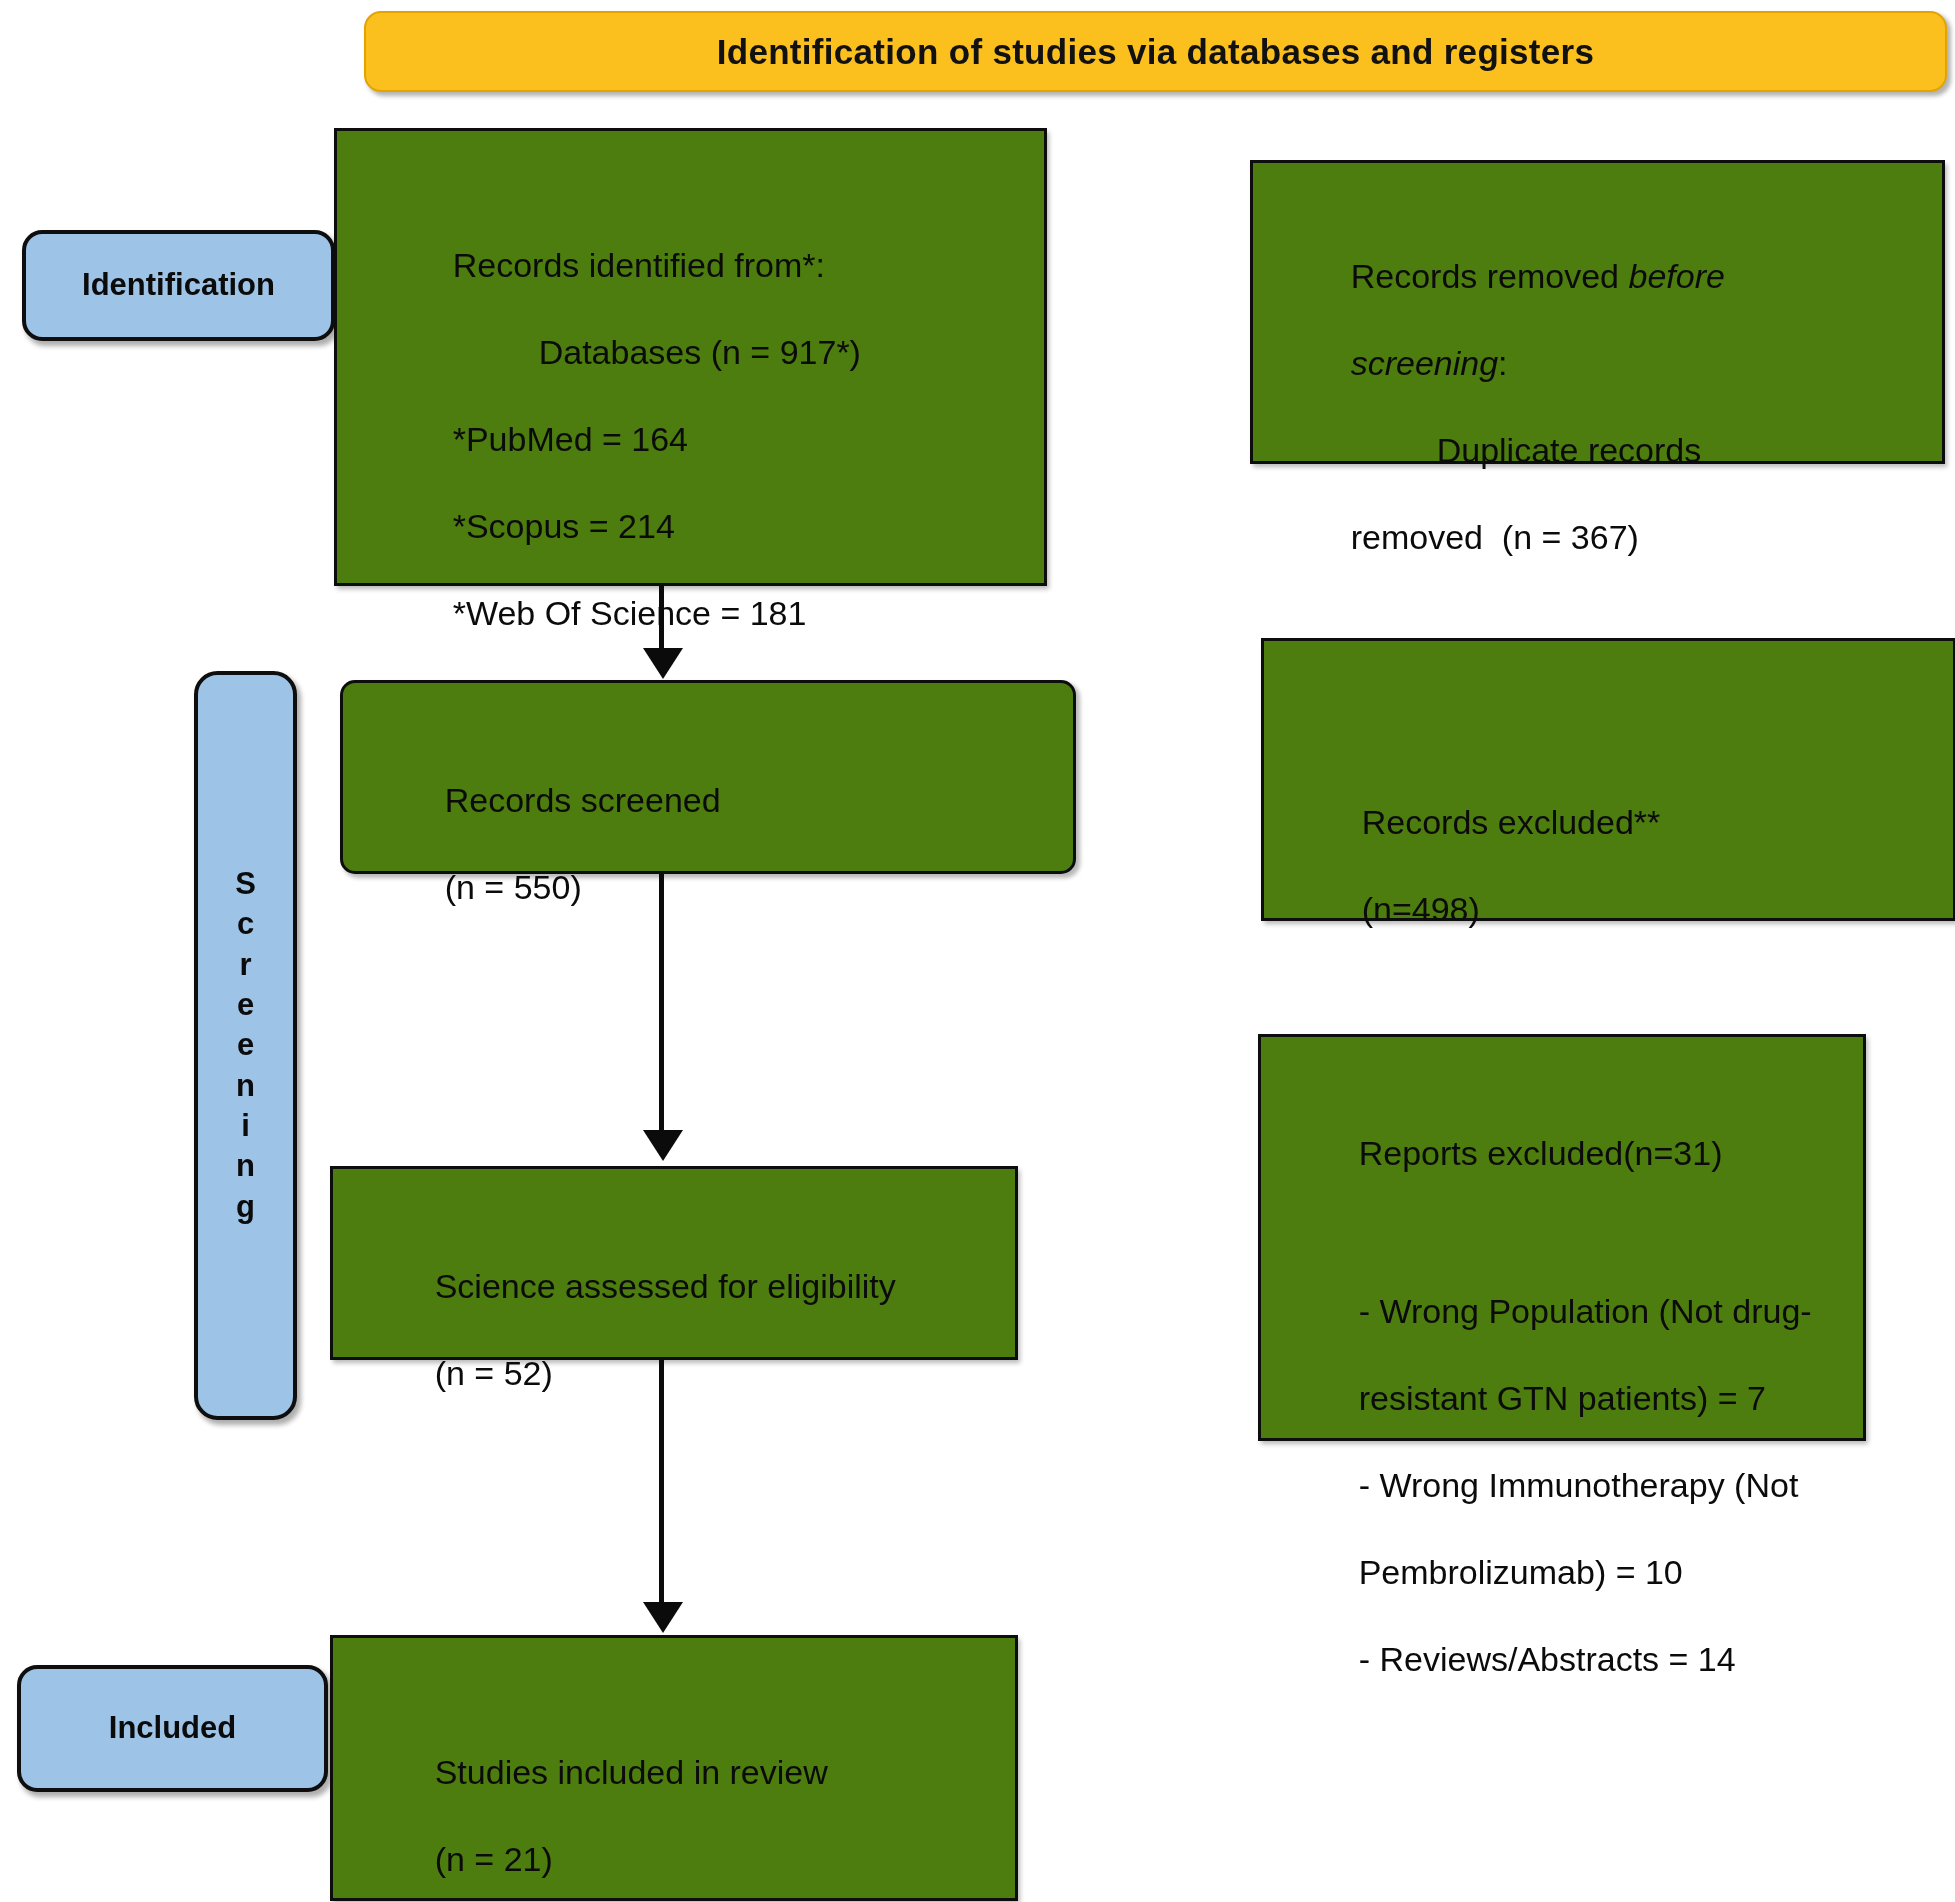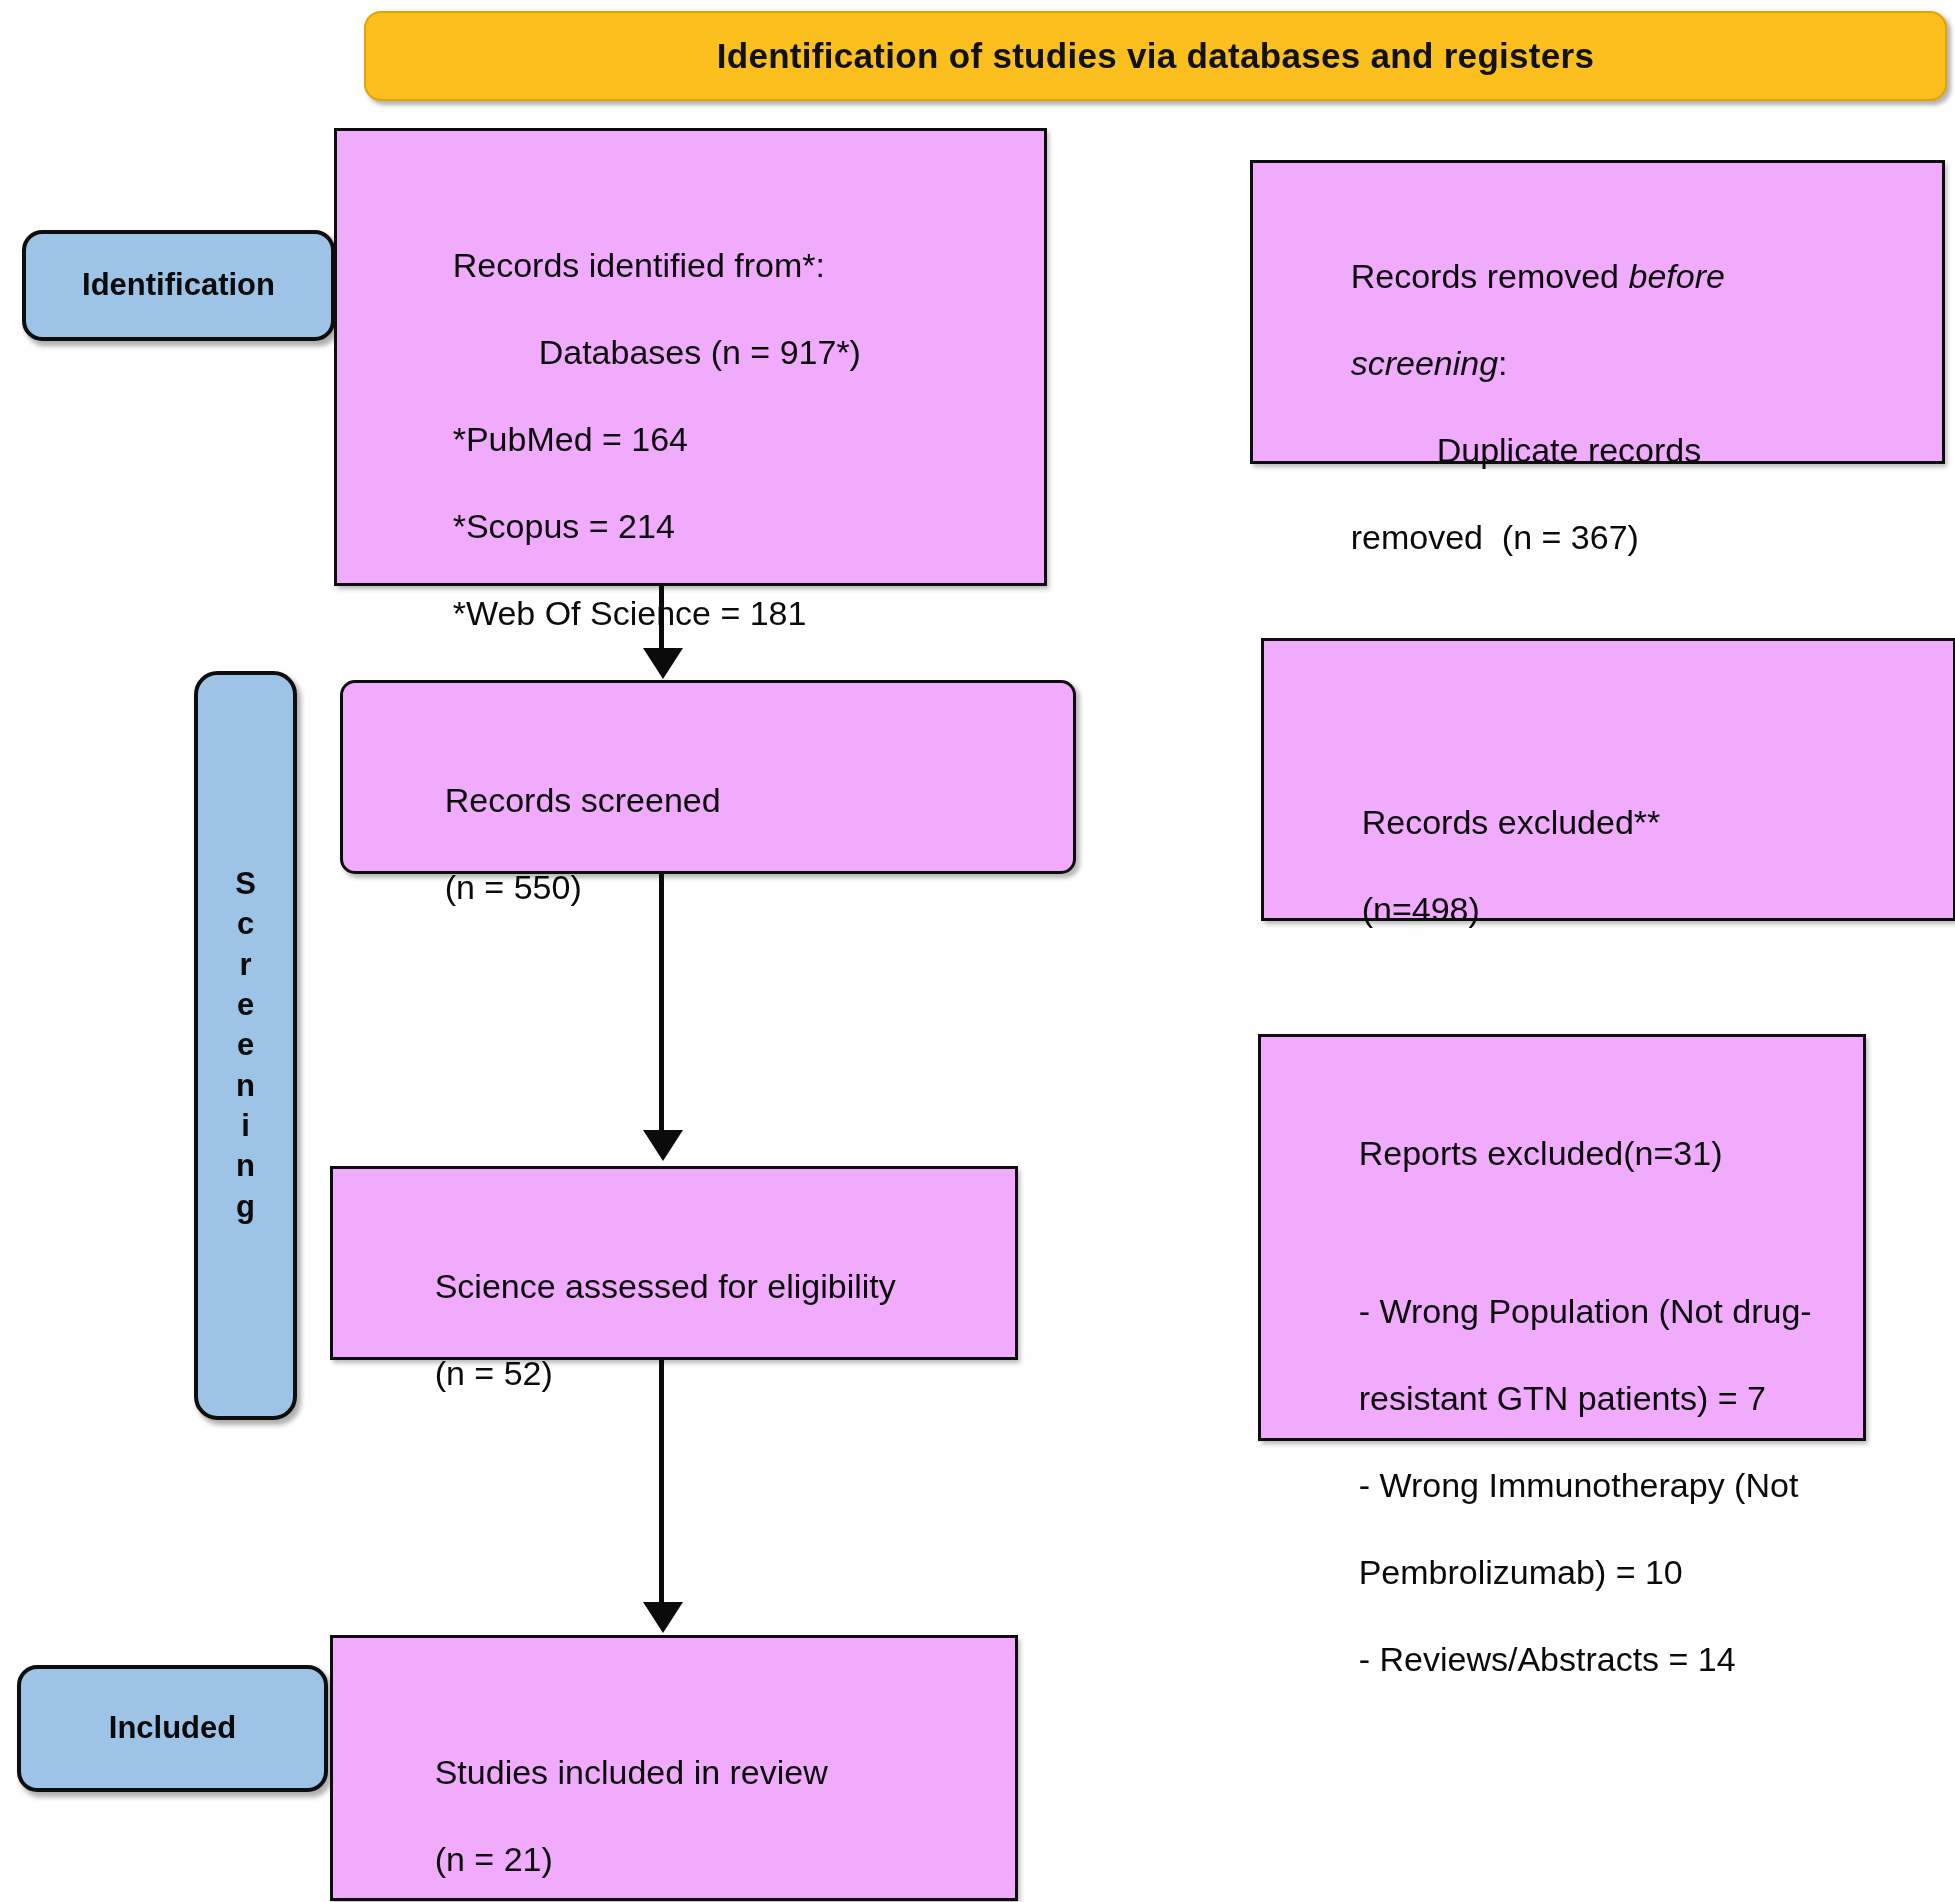--- a/index.html
+++ b/index.html
@@ -22,21 +22,21 @@
   }
 
   
   .abs { position: absolute; box-sizing: border-box; }
 
   
   .banner {
     left: 364px;
     top: 11px;
     width: 1583px;
-    height: 90px;
+    height: 81px;
     background: #FBC01E;
     border: 2.3px solid #E3A400;
     border-radius: 17px;
     box-shadow: 3.1px 3.9px 4.7px rgba(0,0,0,0.30);
     display: flex;
     align-items: center;
     justify-content: center;
   }
   .banner-title {
     font-size: 35px;
@@ -75,21 +75,21 @@
     writing-mode: horizontal-tb;
     font-size: 31px;
     line-height: 1.30;
     letter-spacing: 0;
   }
   .vstack { display: flex; flex-direction: column; align-items: center; }
   .vstack span { display: block; }
 
   
   .box {
-    background: #f0abfc;
+    background: #4d7c0f;
     border: 3.9px solid #0D0D0D;
     box-shadow: 3.1px 3.9px 4.7px rgba(0,0,0,0.28);
     padding: 0;
   }
   .box-text {
     position: absolute;
     font-size: 34px;
     line-height: 1.28;
     color: #0B0B0B;
     white-space: pre-wrap;

